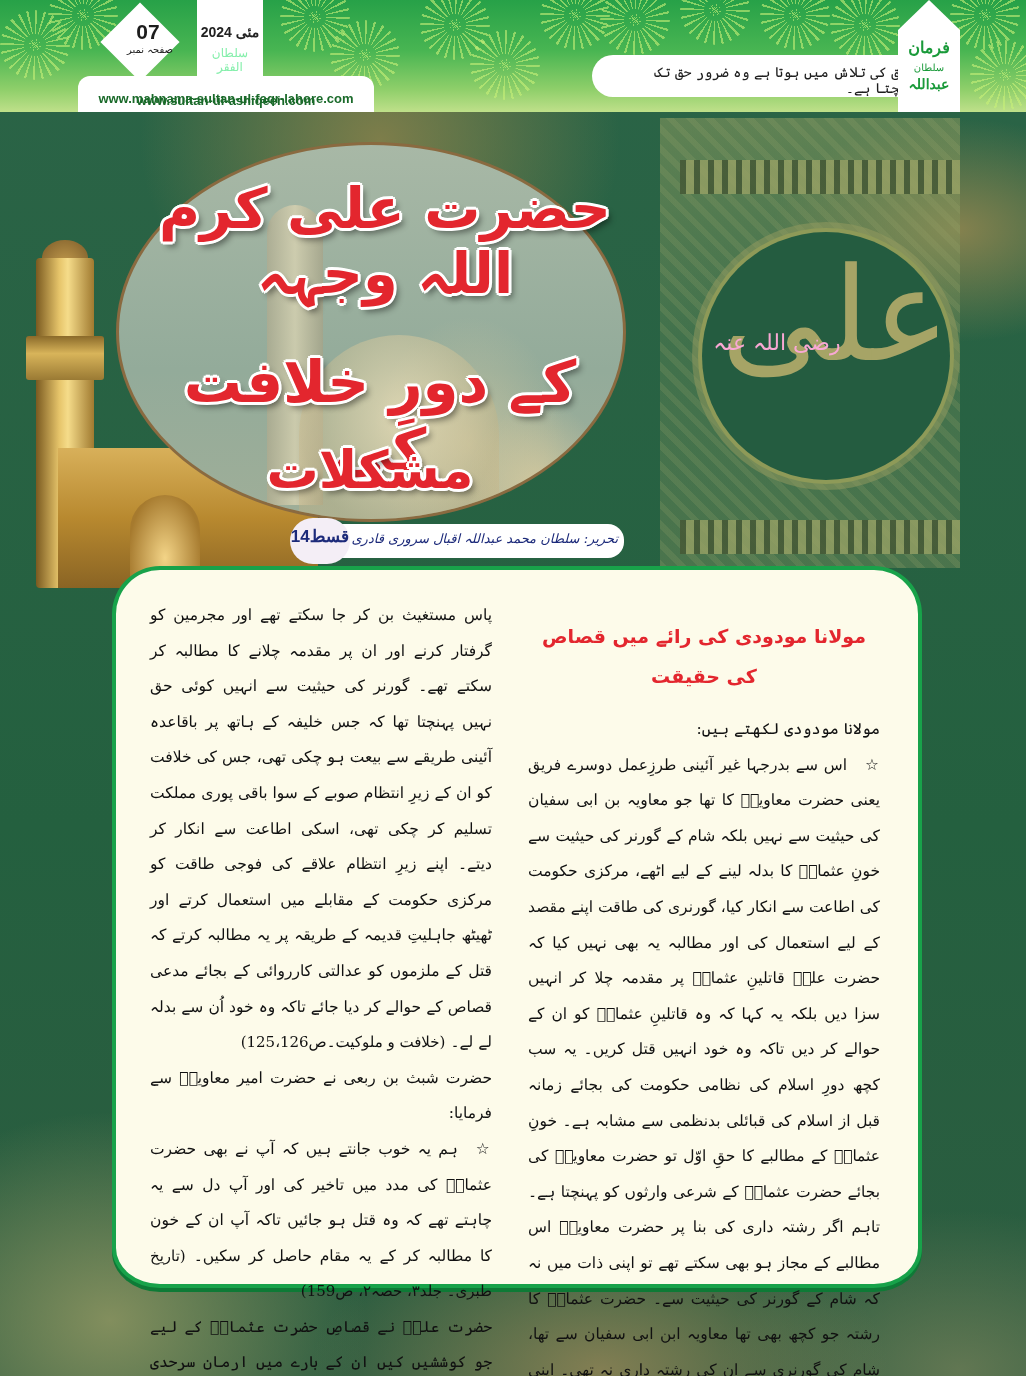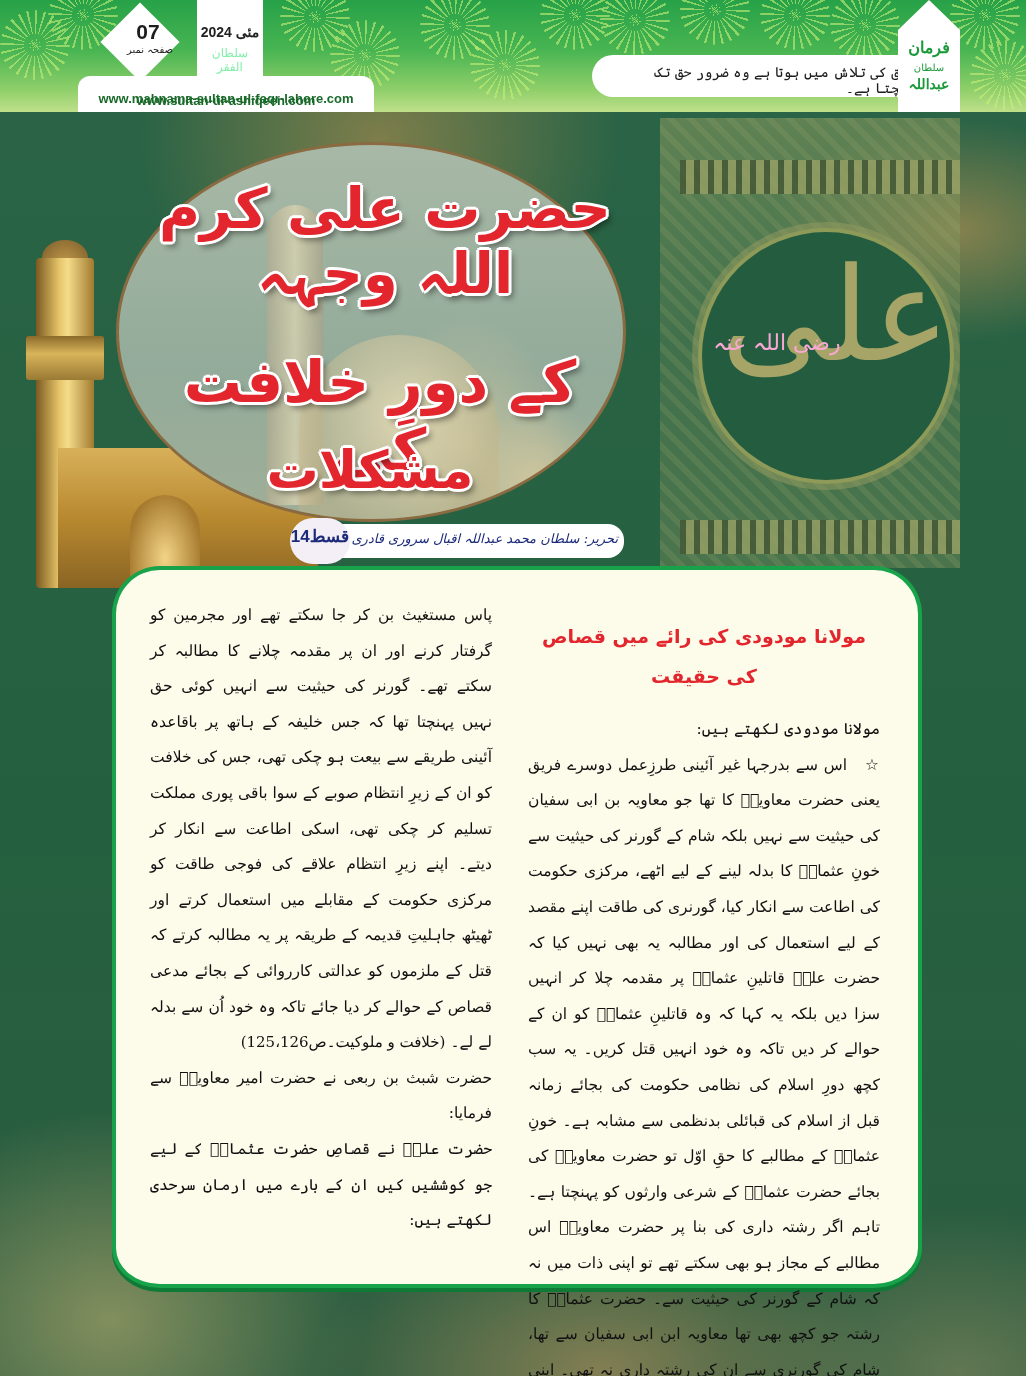--- a/index.html
+++ b/index.html
@@ -305,14 +305,18 @@
     <span class="star">☆</span><span>اس سے بدرجہا غیر آئینی طرزِعمل دوسرے فریق یعنی حضرت معاویہؓ کا تھا جو معاویہ بن ابی سفیان کی حیثیت سے نہیں بلکہ شام کے گورنر کی حیثیت سے خونِ عثمانؓ کا بدلہ لینے کے لیے اٹھے، مرکزی حکومت کی اطاعت سے انکار کیا، گورنری کی طاقت اپنے مقصد کے لیے استعمال کی اور مطالبہ یہ بھی نہیں کیا کہ حضرت علیؓ قاتلینِ عثمانؓ پر مقدمہ چلا کر انہیں سزا دیں بلکہ یہ کہا کہ وہ قاتلینِ عثمانؓ کو ان کے حوالے کر دیں تاکہ وہ خود انہیں قتل کریں۔ یہ سب کچھ دورِ اسلام کی نظامی حکومت کی بجائے زمانہ قبل از اسلام کی قبائلی بدنظمی سے مشابہ ہے۔ خونِ عثمانؓ کے مطالبے کا حقِ اوّل تو حضرت معاویہؓ کی بجائے حضرت عثمانؓ کے شرعی وارثوں کو پہنچتا ہے۔ تاہم اگر رشتہ داری کی بنا پر حضرت معاویہؓ اس مطالبے کے مجاز ہو بھی سکتے تھے تو اپنی ذات میں نہ کہ شام کے گورنر کی حیثیت سے۔ حضرت عثمانؓ کا رشتہ جو کچھ بھی تھا معاویہ ابن ابی سفیان سے تھا، شام کی گورنری سے ان کی رشتہ داری نہ تھی۔ اپنی ذاتی حیثیت میں خلیفہ کے</span>
   </div>
 </div>
 
 <div class="col col-left">
   <div class="para">
     <span>پاس مستغیث بن کر جا سکتے تھے اور مجرمین کو گرفتار کرنے اور ان پر مقدمہ چلانے کا مطالبہ کر سکتے تھے۔ گورنر کی حیثیت سے انہیں کوئی حق نہیں پہنچتا تھا کہ جس خلیفہ کے ہاتھ پر باقاعدہ آئینی طریقے سے بیعت ہو چکی تھی، جس کی خلافت کو ان کے زیرِ انتظام صوبے کے سوا باقی پوری مملکت تسلیم کر چکی تھی، اسکی اطاعت سے انکار کر دیتے۔ اپنے زیرِ انتظام علاقے کی فوجی طاقت کو مرکزی حکومت کے مقابلے میں استعمال کرتے اور ٹھیٹھ جاہلیتِ قدیمہ کے طریقہ پر یہ مطالبہ کرتے کہ قتل کے ملزموں کو عدالتی کارروائی کے بجائے مدعی قصاص کے حوالے کر دیا جائے تاکہ وہ خود اُن سے بدلہ لے لے۔</span>
     <span class="cite">(خلافت و ملوکیت۔ص125،126)</span>
   </div>
   <div class="para">حضرت شبث بن ربعی نے حضرت امیر معاویہؓ سے فرمایا:</div>
+  <div class="para">
+    <span class="star">☆</span><span>ہم یہ خوب جانتے ہیں کہ آپ نے بھی حضرت عثمانؓ کی مدد میں تاخیر کی اور آپ دل سے یہ چاہتے تھے کہ وہ قتل ہو جائیں تاکہ آپ ان کے خون کا مطالبہ کر کے یہ مقام حاصل کر سکیں۔</span>
+    <span class="cite">(تاریخ طبری۔ جلد۳، حصہ۲، ص159)</span>
+  </div>
   <div class="para">حضرت علیؓ نے قصاصِ حضرت عثمانؓ کے لیے جو کوششیں کیں ان کے بارے میں ارمان سرحدی لکھتے ہیں:</div>
 </div>
 
 </body></html>

